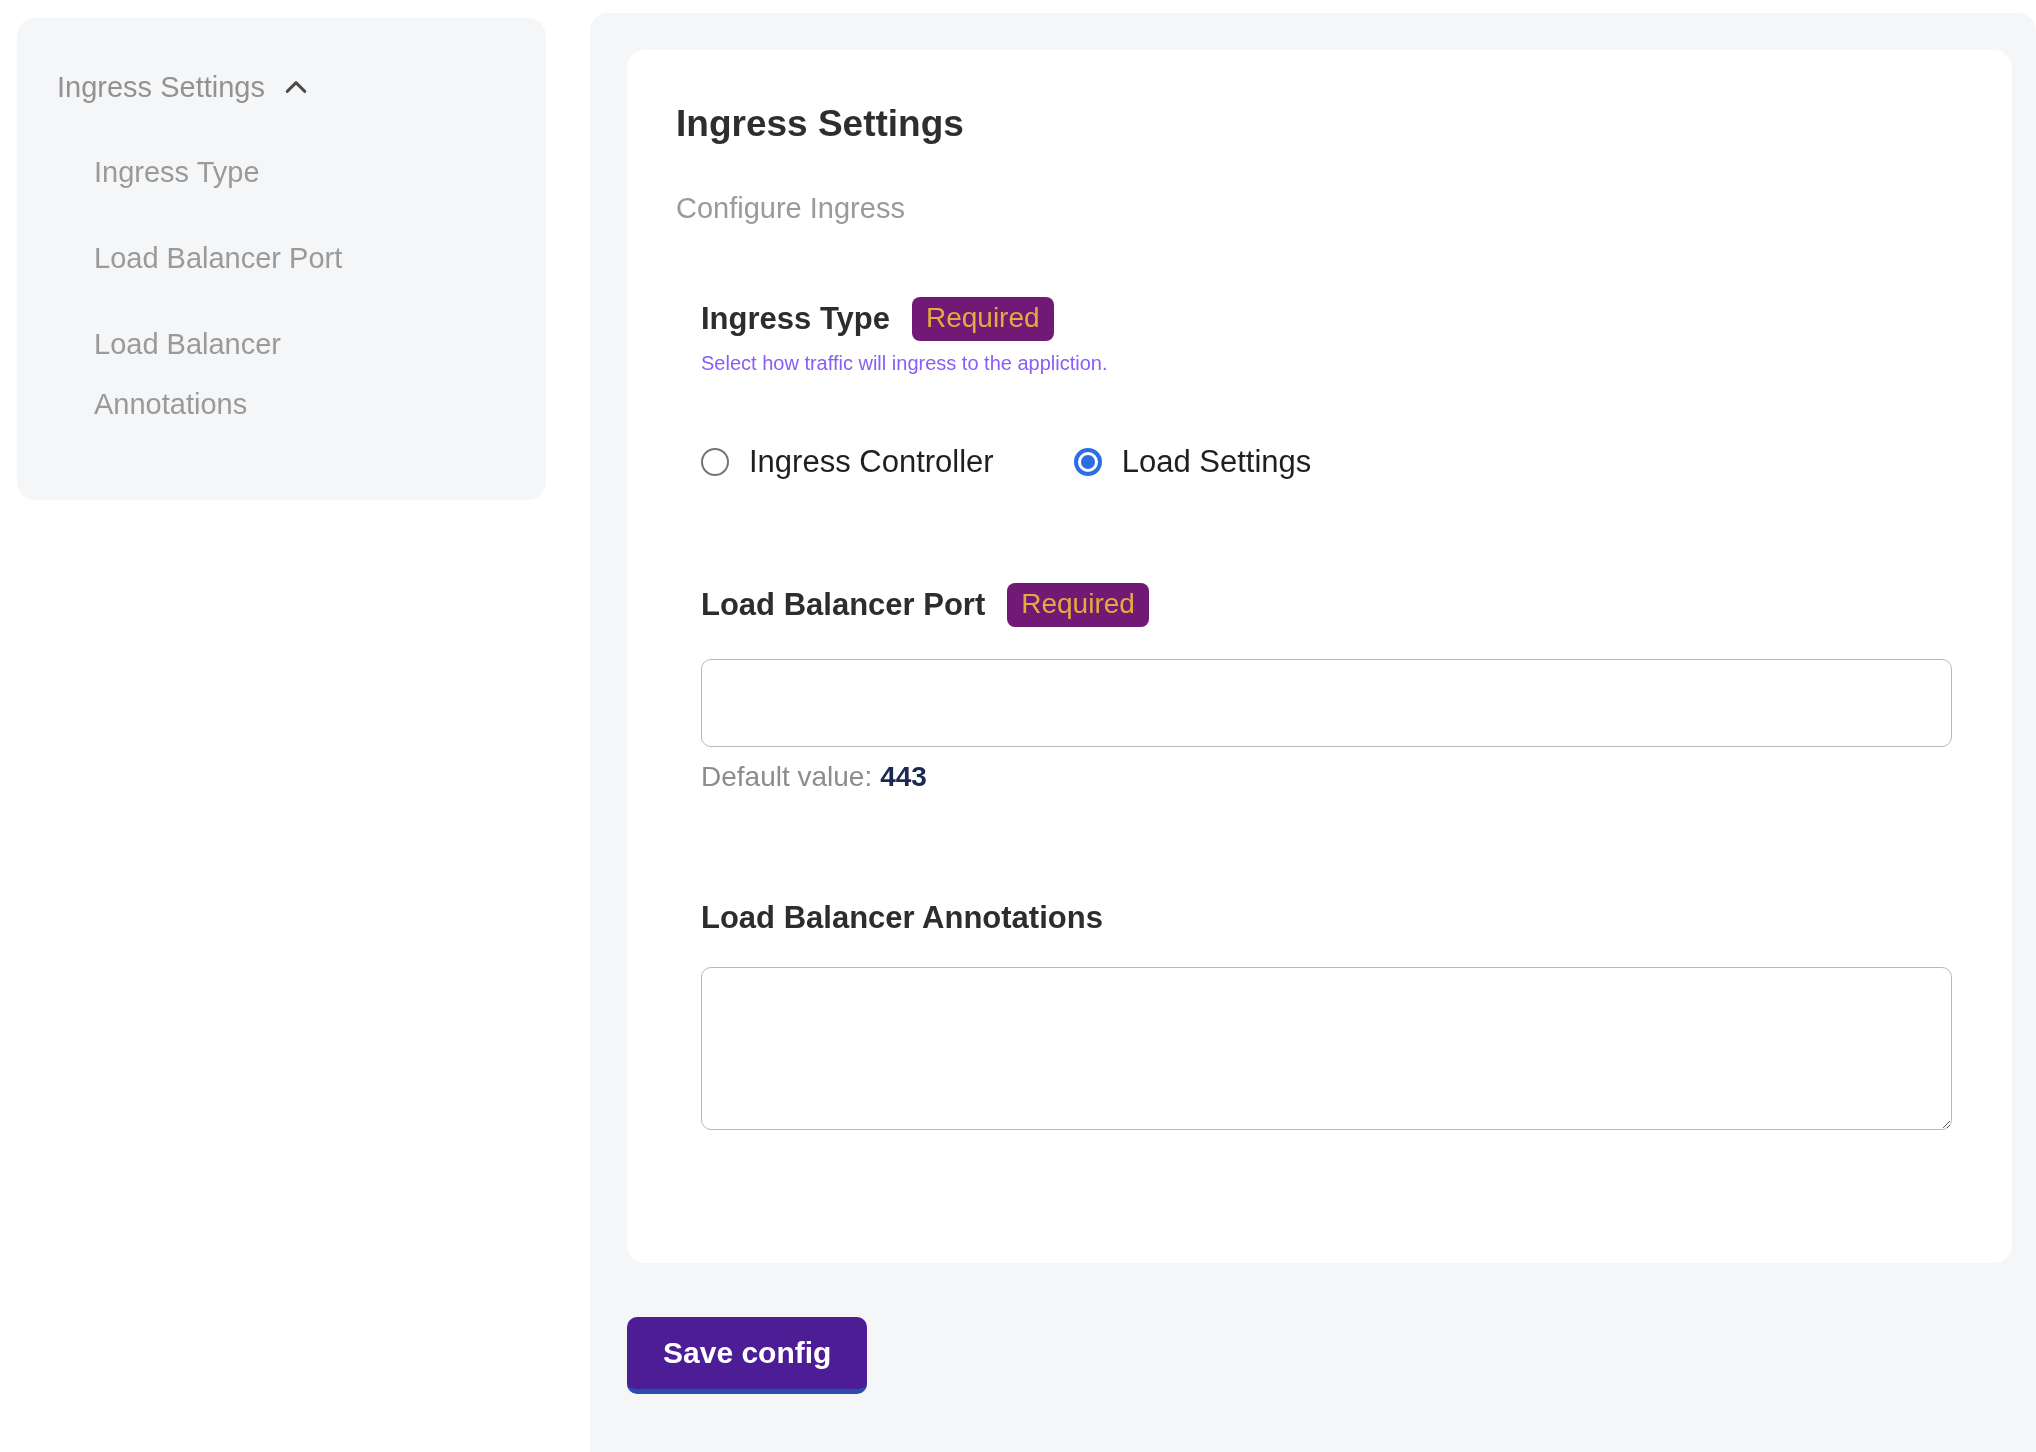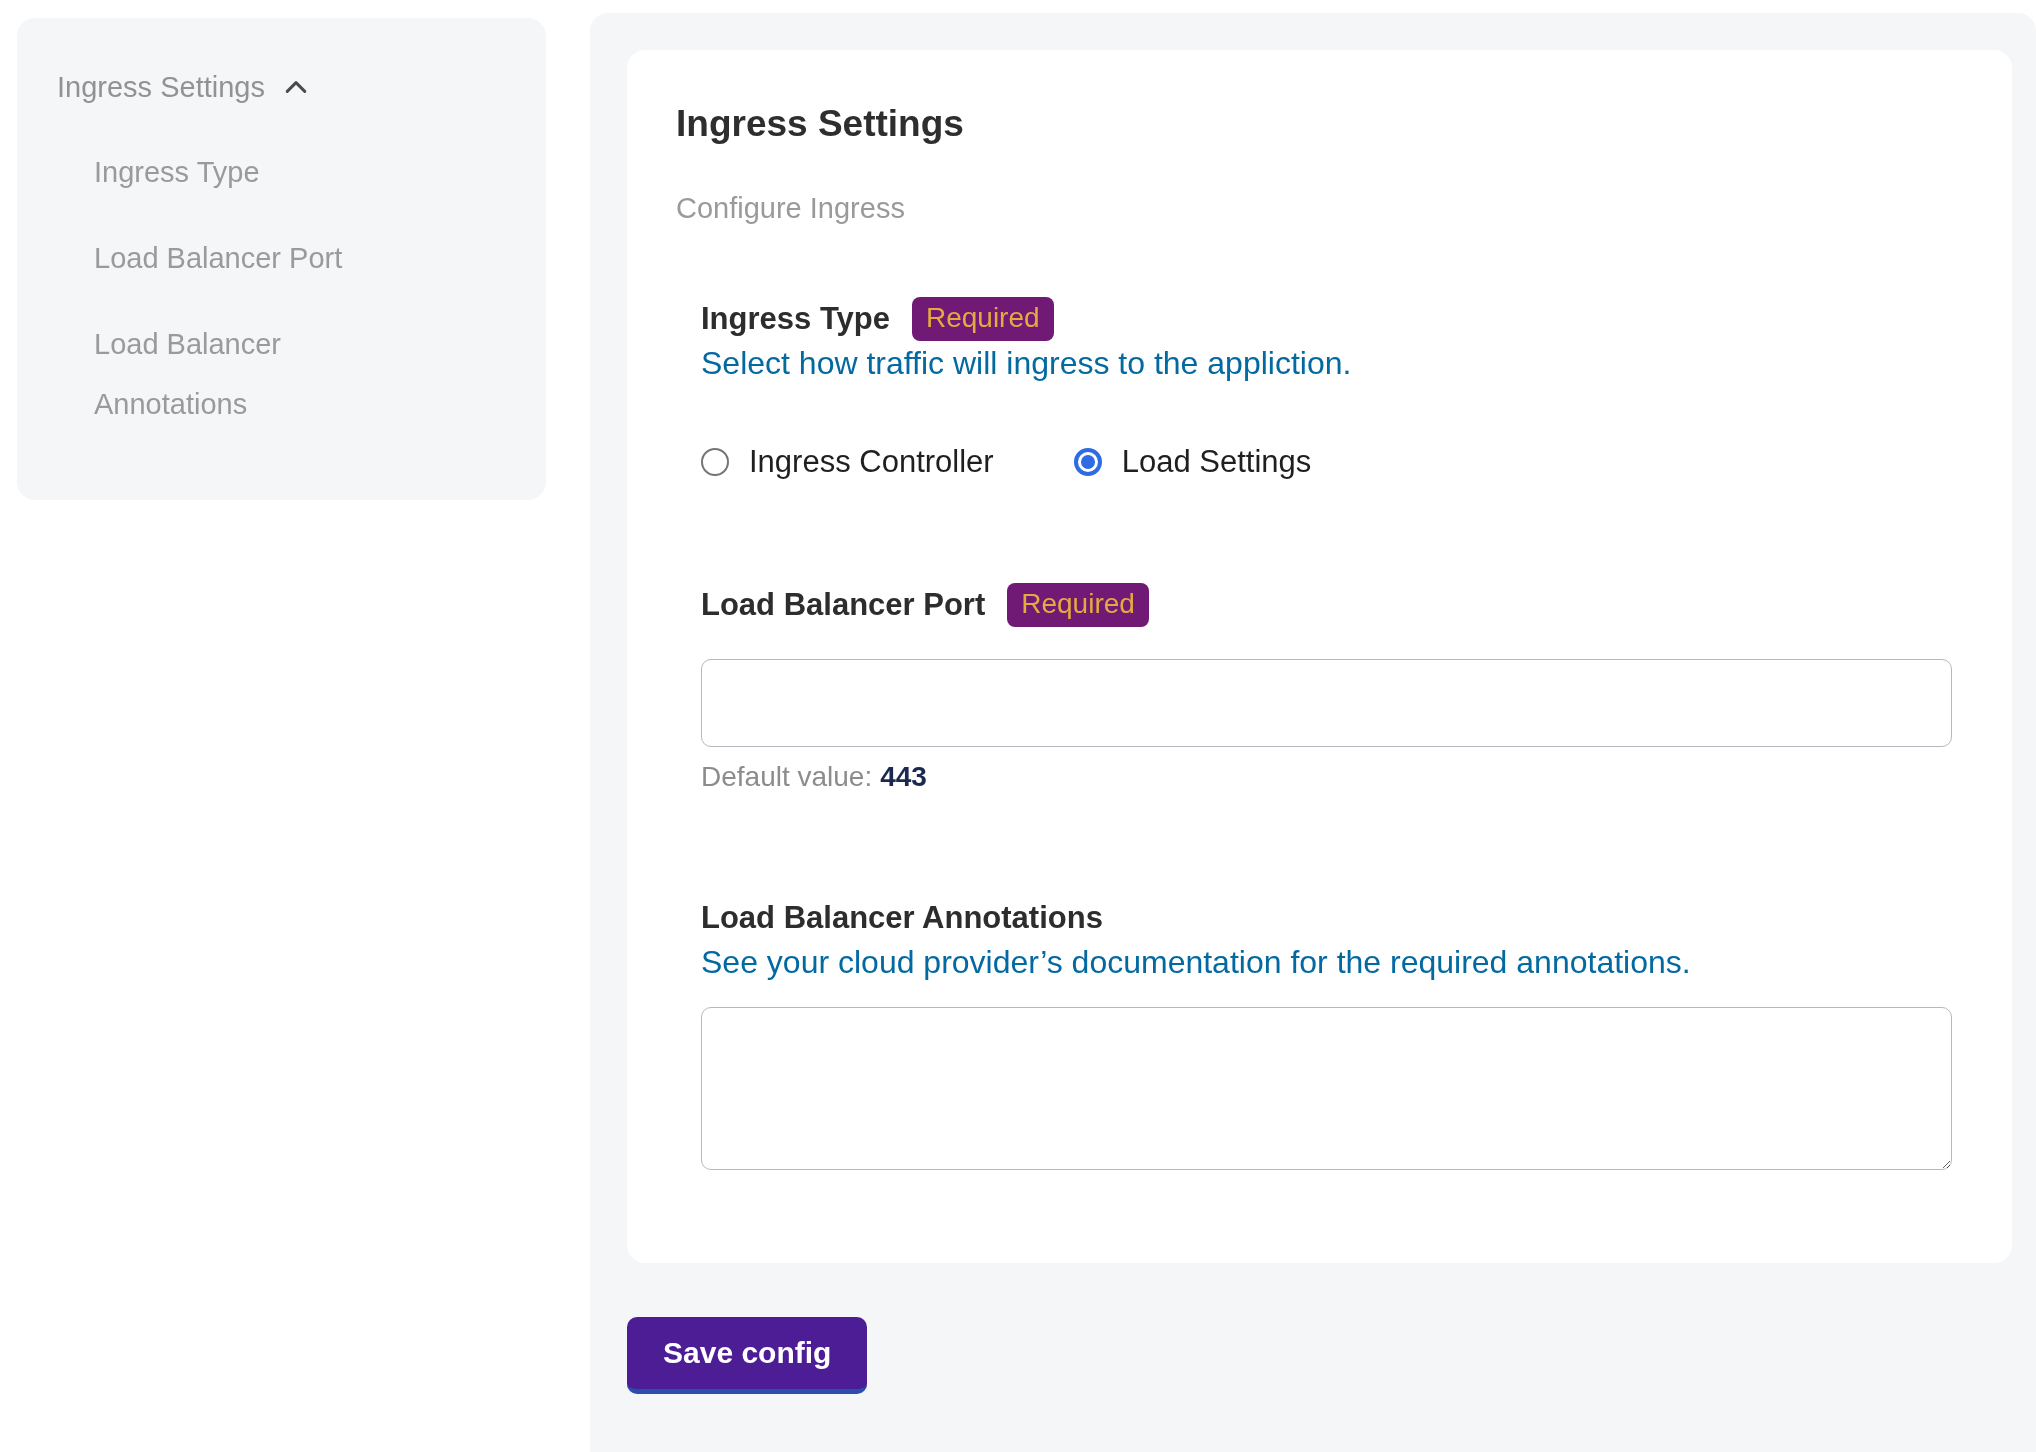--- a/index.html
+++ b/index.html
@@ -60,21 +60,21 @@
     display: flex; align-items: center; gap: 22px;
     min-height: 46px;
   }
   .field-label { font-size: 31px; font-weight: 600; color: #2d2d2d; }
   .badge {
     font-size: 28px; color: #e5aa3f;
     background: #701a75;
     padding: 5px 14px 7px 14px;
     border-radius: 8px;
   }
-  .field-desc { margin-top: 2px; font-size: 32px; line-height: 38px; color: #0369a1; }
+  .field-desc { margin-top: 2px; font-size: 20px; line-height: 38px; color: #8b5cf6; }
 
   .group-ingress-type { margin-top: 70px; }
   .group-lb-port { margin-top: 102px; }
   .group-lb-annotations { margin-top: 100px; }
 
   
   .radio-row { display: flex; align-items: flex-end; gap: 80px; margin-top: 62px; }
   .radio-option { display: flex; align-items: center; gap: 20px; cursor: pointer; }
   .radio-circle {
     width: 28px; height: 28px; border-radius: 50%;
@@ -182,21 +182,20 @@
 
         <input class="text-input" type="text" value="" style="">
 
         <p class="default-hint"><span>Default value:</span><b>443</b></p>
       </div>
 
       <div class="field-group group-lb-annotations">
         <div class="field-heading-row">
           <span class="field-label">Load Balancer Annotations</span>
         </div>
-        <p class="field-desc">See your cloud provider’s documentation for the required annotations.</p>
 
         <textarea class="annotations-textarea" style=""></textarea>
       </div>
 
     </div>
   </div>
 
   <button class="save-button">Save config</button>
 </section>
 

